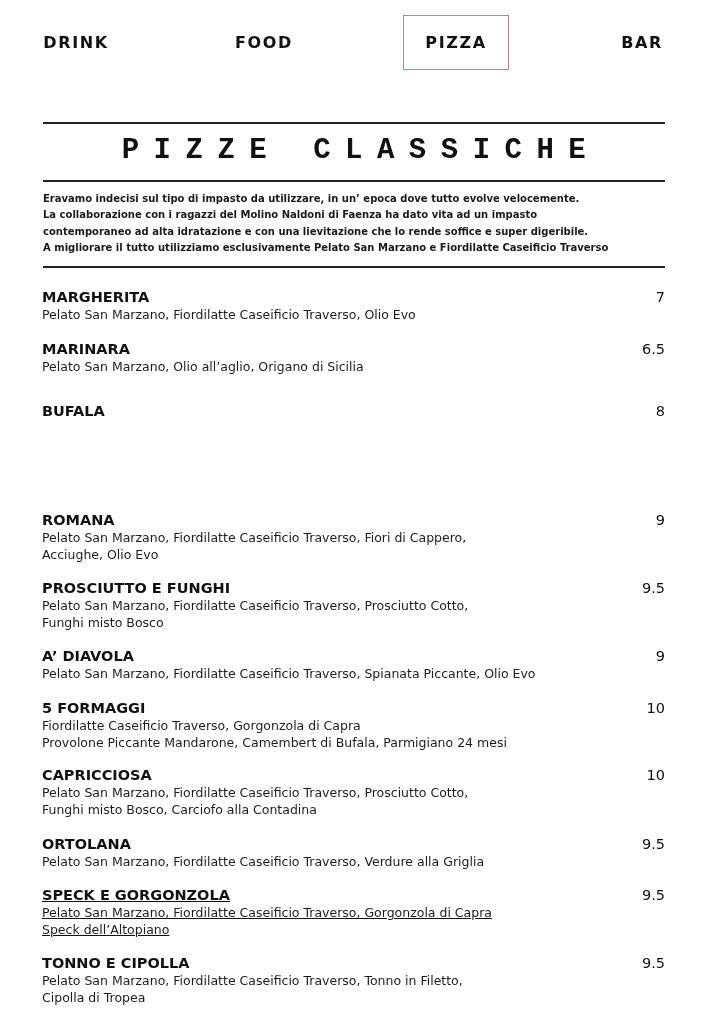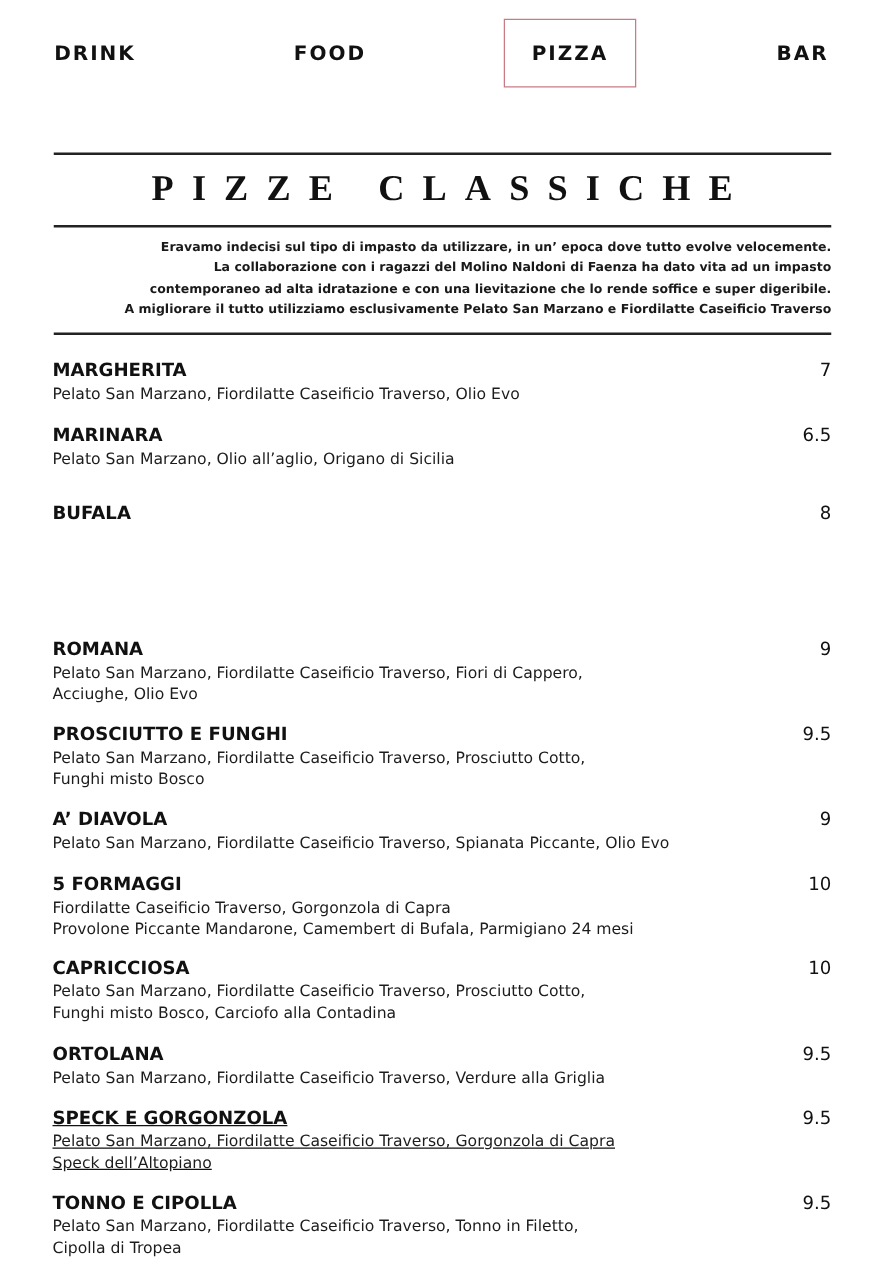--- a/index.html
+++ b/index.html
@@ -39,32 +39,32 @@
     .rule {
       position: absolute; left: 43px; width: 622px; height: 1.5px; background: #222222;
     }
     #rule-1 { top: 122px; }
     #rule-2 { top: 180px; }
     #rule-3 { top: 266px; }
 
     .section-title {
       position: absolute; top: 131px; left: 43px; width: 622px;
       text-align: center;
-      font-family: Liberation Serif, serif;
+      font-family: Liberation Mono, monospace;
       font-weight: bold;
       font-size: 29px;
       letter-spacing: 14.5px;
       padding-left: 14px;
       line-height: 40px;
       color: #111111;
     }
 
     .intro {
       position: absolute; top: 191px; left: 43px; width: 622px;
-      text-align: right;
+      text-align: left;
       font-family: "DejaVu Sans", sans-serif;
       font-weight: bold;
       font-size: 10px;
       line-height: 16.3px;
       color: #1a1a1a;
     }
     .intro span { display: block; white-space: nowrap; }
 
     
     .menu-item { position: absolute; left: 42px; width: 625px; }

